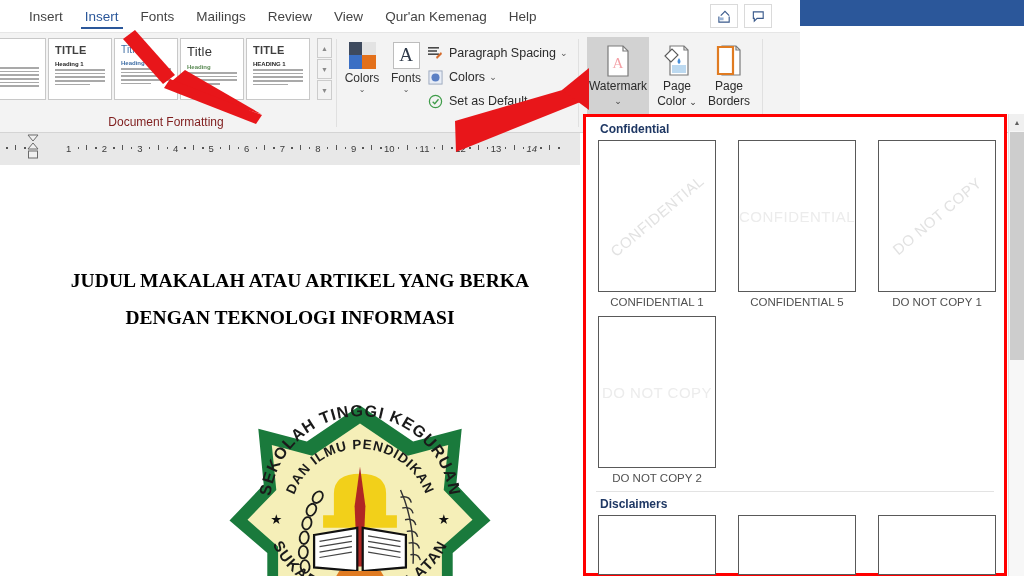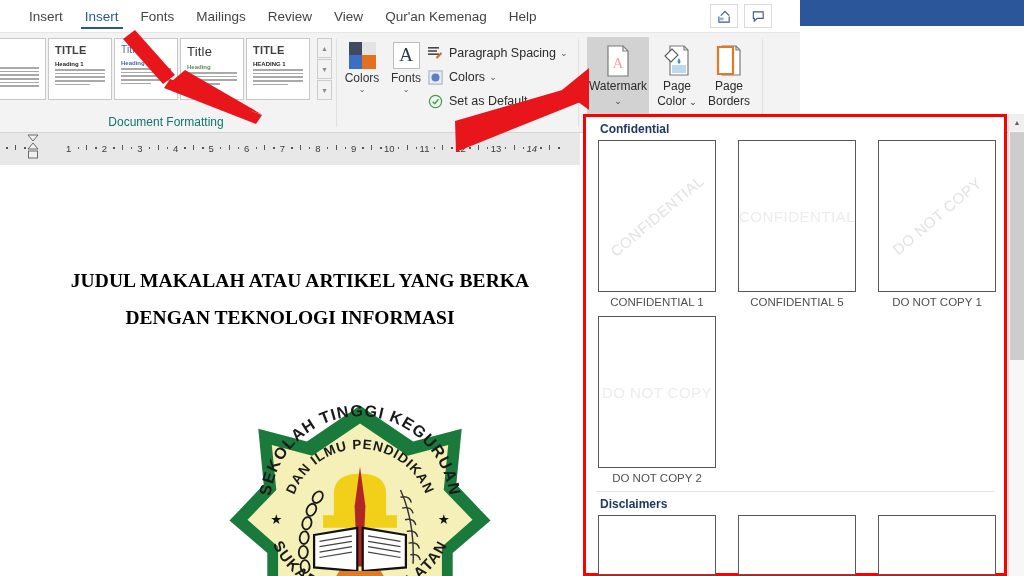--- a/index.html
+++ b/index.html
@@ -76,21 +76,21 @@
     position: absolute; left: 317px; top: 5px; width: 15px; height: 62px;
     display: flex; flex-direction: column; justify-content: space-between;
   }
   .gs-btn {
     width: 15px; height: 20px; background: #f3f3f3; border: 1px solid #ccc;
     display: flex; align-items: center; justify-content: center;
     font-size: 7px; color: #8a8a8a;
   }
   #doc-formatting-label {
     position: absolute; left: 0; top: 82px; width: 332px;
-    text-align: center; font-size: 12px; color: #0f766e;
+    text-align: center; font-size: 12px; color: #7f1d1d;
   }
   #group-sep-1 {
     position: absolute; left: 336px; top: 6px; width: 1px; height: 88px; background: #e0e0e0;
   }
 
   
   .big-btn {
     position: absolute; width: 44px; text-align: center;
   }
   .big-btn .bi { height: 32px; display: flex; align-items: center; justify-content: center; }

